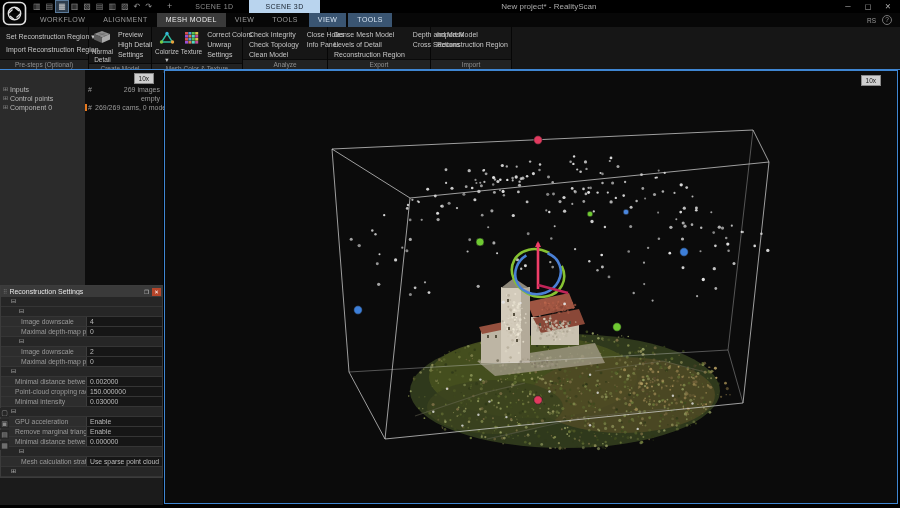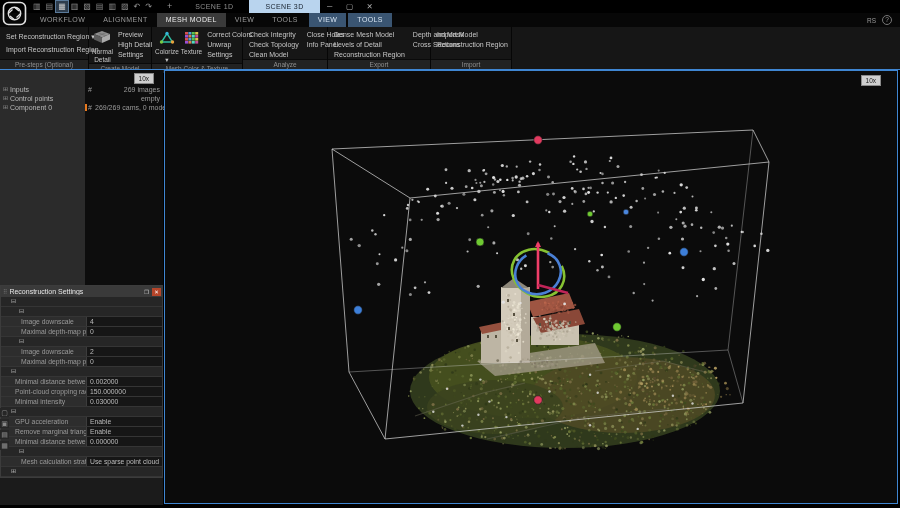--- a/index.html
+++ b/index.html
@@ -95,20 +95,21 @@
         <span class="qaicon">▥</span>
         <span class="qaicon">▨</span>
         <span class="qaicon">↶</span>
         <span class="qaicon">↷</span>
       </div>
     <div id="scenetabs">
         <span class="newtab">+</span>
         <span class="stab">SCENE 1D</span>
         <span class="stab active">SCENE 3D</span>
       </div>
+    <div id="wintitle">New project* - RealityScan</div>
     <div id="wincontrols">
       <span>─</span>
       <span>▢</span>
       <span>✕</span>
     </div>
   </div>
 
   <div id="ribbontabs">
     <div id="rtabs">
         <span class="rtab">WORKFLOW</span>

